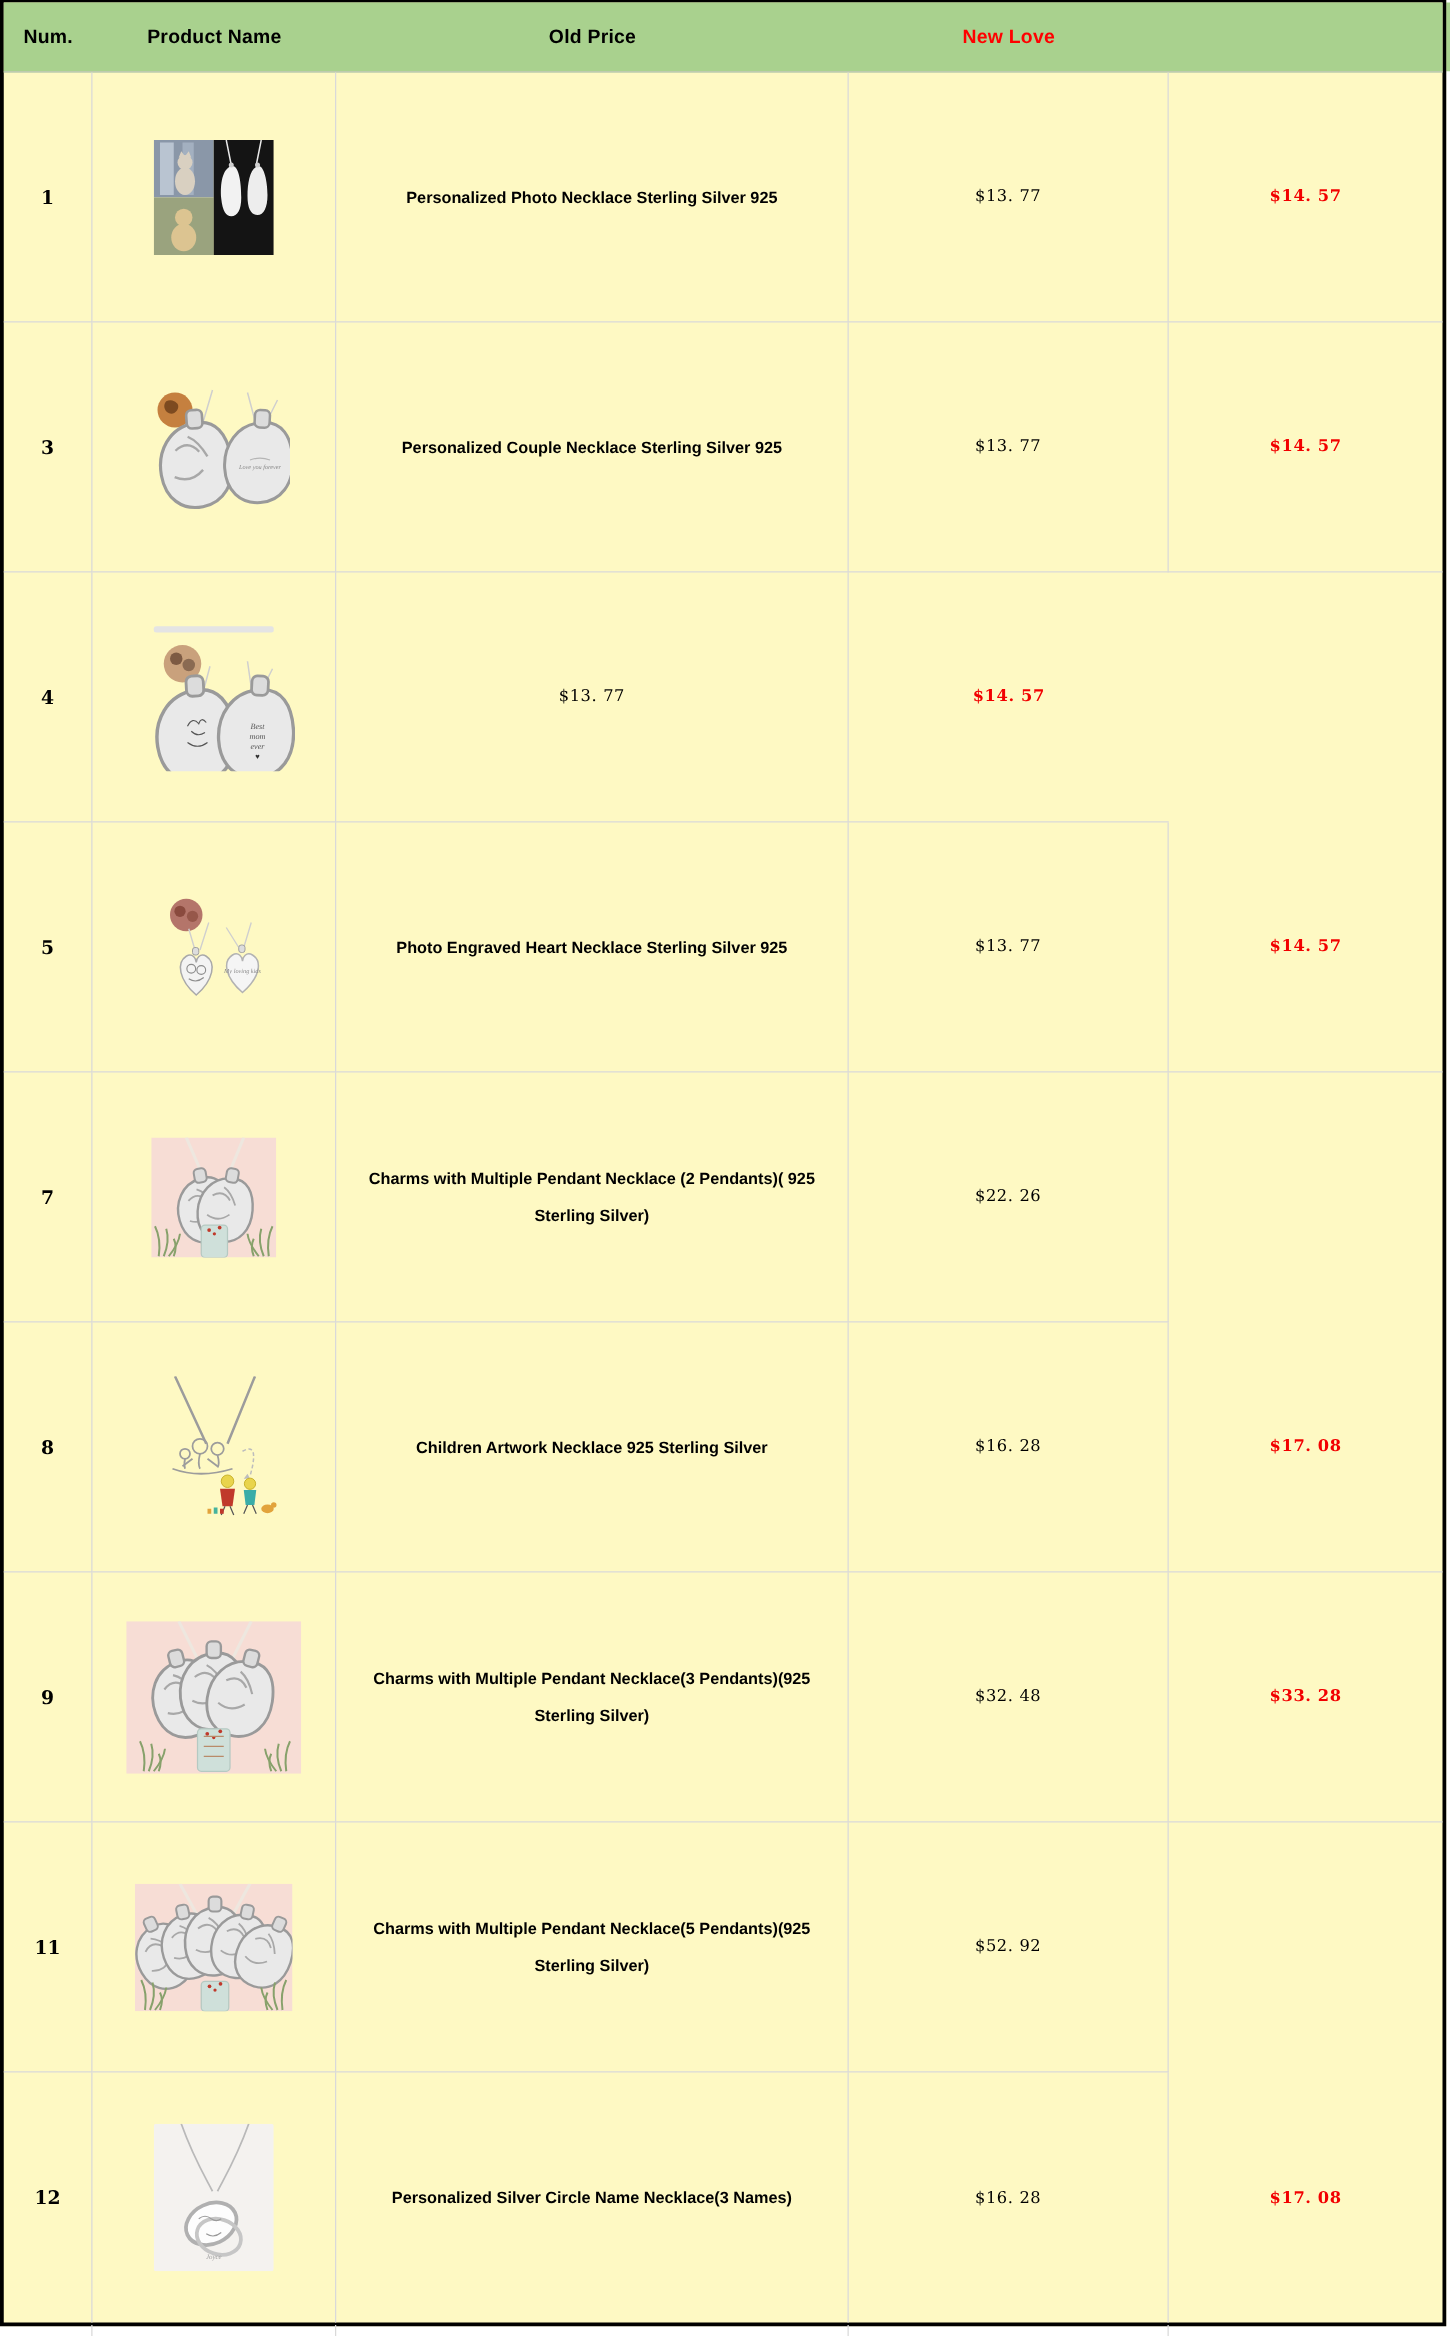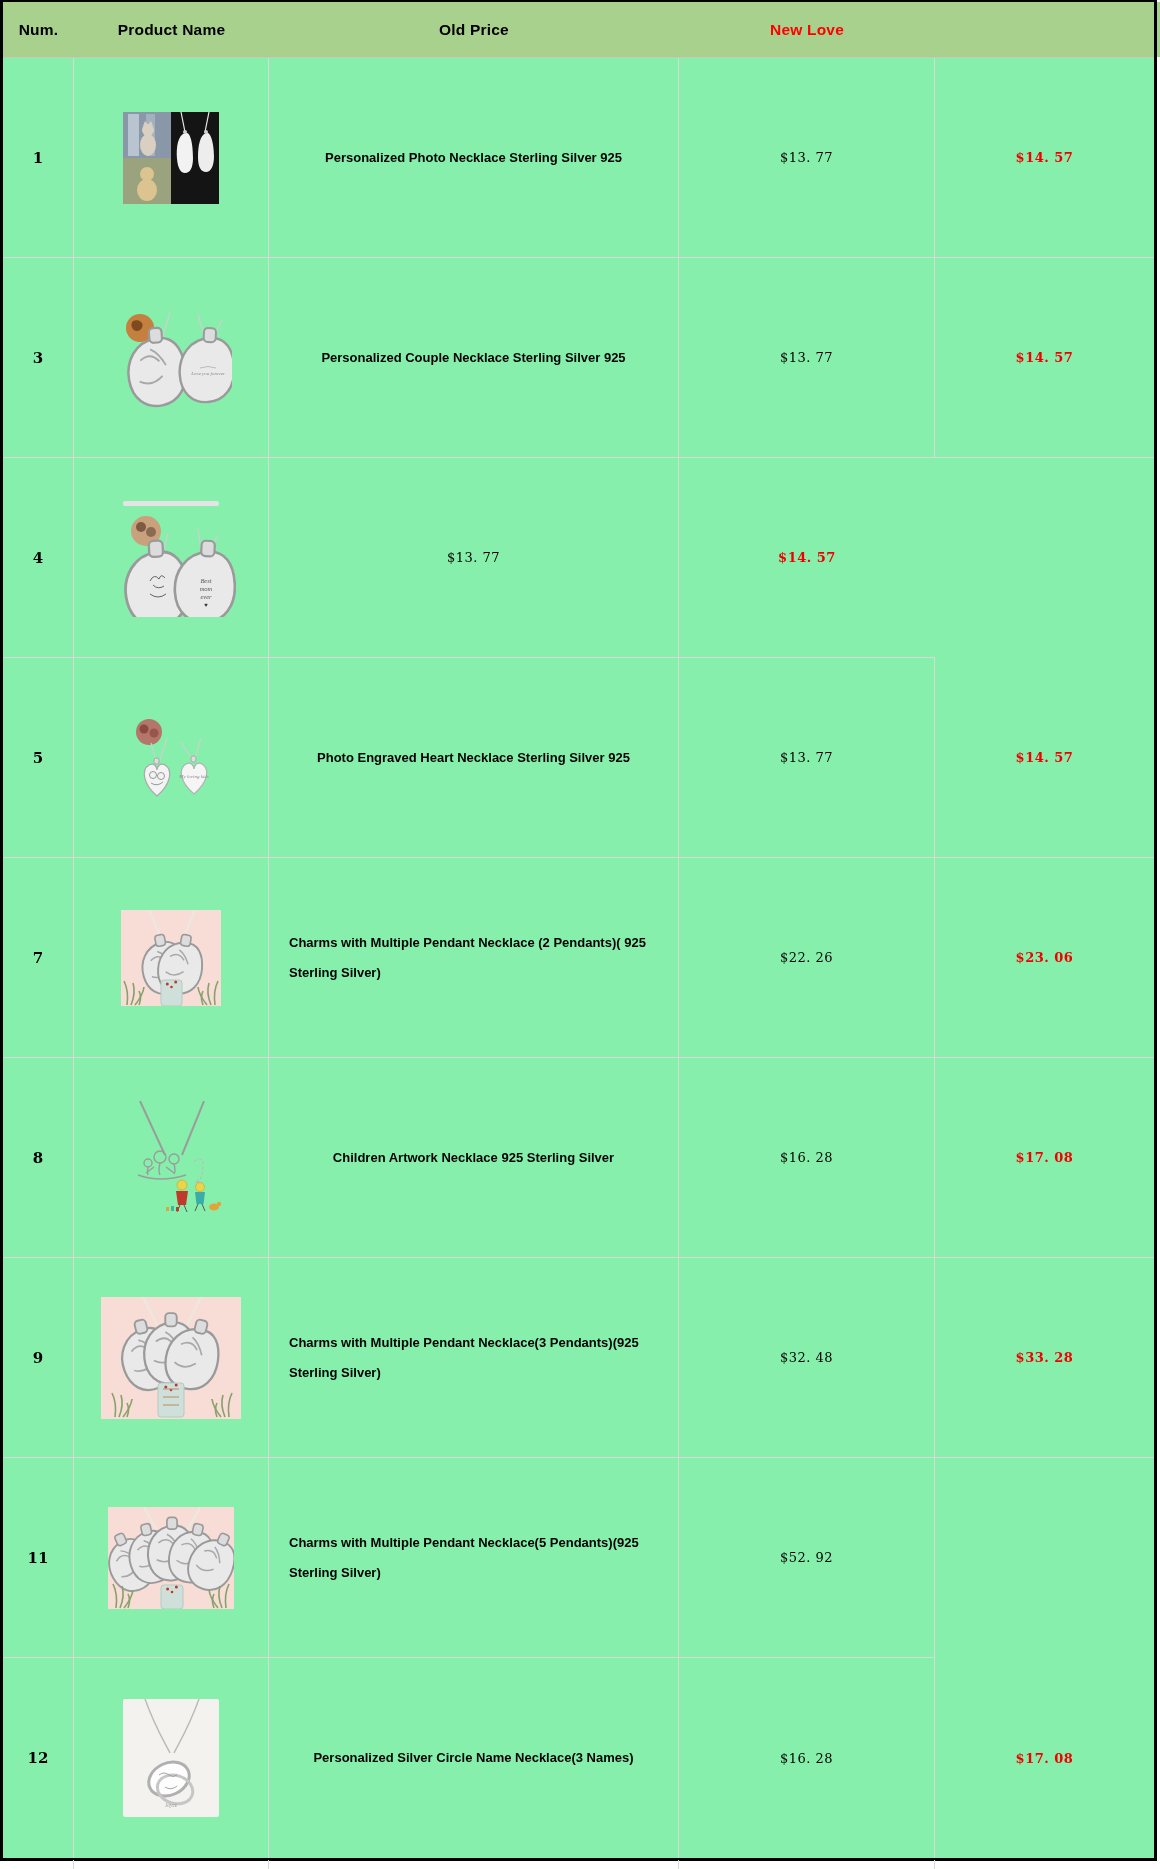--- a/index.html
+++ b/index.html
@@ -18,21 +18,21 @@
     position:absolute;top:2px;right:0;width:10px;height:55px;
     background:var(--header-bg);
   }
   .tablewrap{
     position:absolute;top:0;left:0;
     border-top:2px solid var(--border);
     border-left:3px solid var(--border);
     border-right:3px solid var(--border);
     border-bottom:3px solid var(--border);
     width:1151px;
-    background:#86efac;
+    background:#fef9c3;
   }
   .grid-row{
     display:grid;
     grid-template-columns:71px 195px 410px 256px 219px;
   }
   .header-row{
     height:55px;background:var(--header-bg);
     border-bottom:1px solid #c3c9bb;
   }
   .h-cell{
@@ -47,21 +47,21 @@
     border-bottom:1px solid var(--grid);
     box-sizing:border-box;
     overflow:hidden;
   }
   .cell.last-col{border-right:none;}
   .body-row:last-child .cell{border-bottom:none;}
   .num-cell{
     font-family:"DejaVu Serif",serif;font-weight:bold;font-size:15px;
   }
   .name-cell{
-    font-weight:bold;font-size:13px;line-height:2.3;
+    font-weight:bold;font-size:13px;line-height:2.3;text-align:center;
     padding:0 20px;
   }
   .price{
     font-family:"DejaVu Serif",serif;font-size:13px;letter-spacing:.5px;
   }
   .price.new{color:var(--price-red);font-weight:bold;}
   .img-cell svg{display:block;}
   .sliver{
     position:absolute;left:3px;top:1860px;height:9px;width:1151px;
     display:grid;grid-template-columns:71px 195px 410px 256px 219px;
@@ -220,21 +220,20 @@
   </g>
 
   <rect x="40" y="70" width="21" height="26" rx="3" fill="#cfe0da" stroke="#b5c9c2" stroke-width="1"></rect>
   <circle cx="46.3" cy="74" r="1.5" fill="#c0392b"></circle>
   <circle cx="54.7" cy="72" r="1.5" fill="#c0392b"></circle>
   <circle cx="50.5" cy="77" r="1.3" fill="#c0392b"></circle>
   </svg>
         </div>
     <div class="cell name-cell">Charms with Multiple Pendant Necklace (2 Pendants)( 925 Sterling Silver)</div>
     <div class="cell price old">$22. 26</div>
-    <div class="cell price new last-col">$23. 06</div>
   </div>
       <div class="grid-row body-row">
     <div class="cell num-cell">8</div>
     <div class="cell img-cell">
           <svg width="122" height="114" viewBox="0 0 122 114">
     <path d="M30 0 L55 54 M94 0 L72 54" stroke="#9c9c9c" stroke-width="2" fill="none"></path>
     <g fill="none" stroke="#9c9c9c" stroke-width="1.4">
       <circle cx="50" cy="56" r="6"></circle>
               <circle cx="64" cy="58" r="5"></circle>
               <circle cx="38" cy="62" r="4"></circle>

